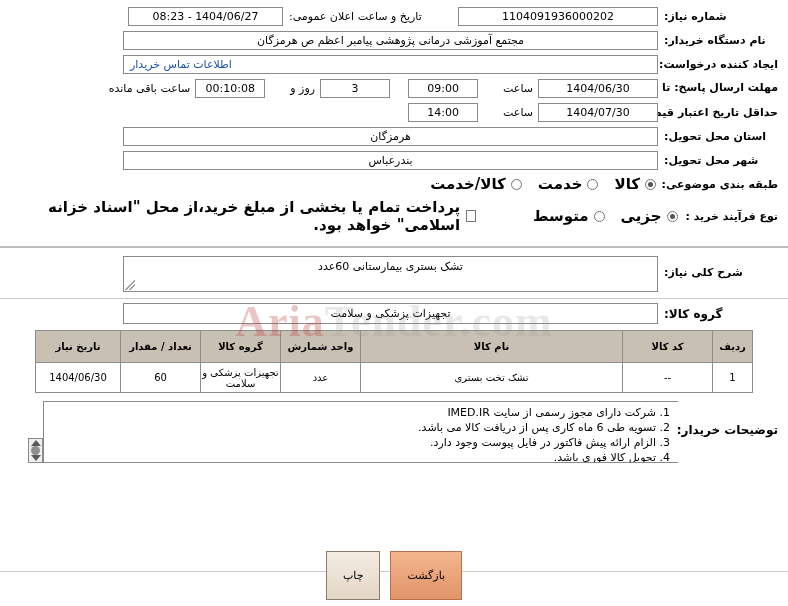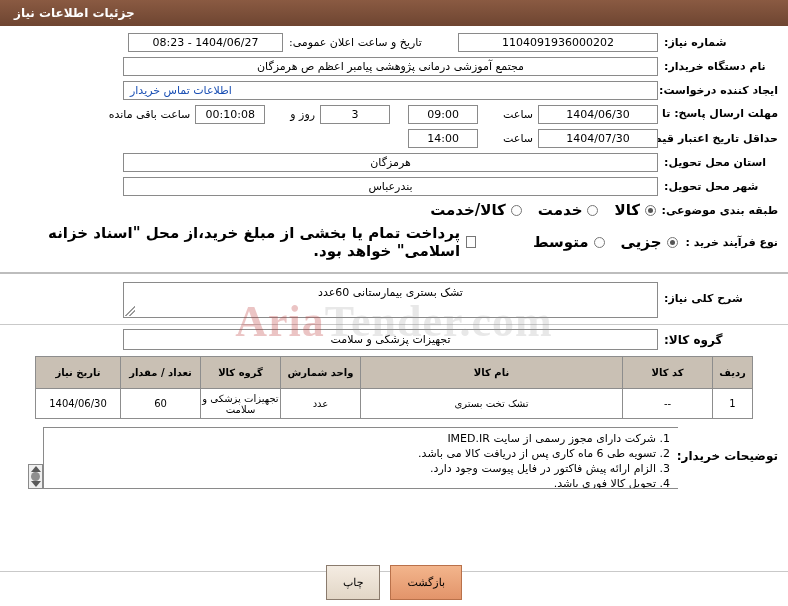--- a/index.html
+++ b/index.html
@@ -187,35 +187,32 @@
   .footer {
     position: absolute;
     bottom: 6px; left: 0; right: 0;
     display: flex;
     justify-content: center;
     gap: 10px;
   }
   .btn {
     border: 1px solid #8a7b6d;
     background: linear-gradient(#f4ece2, #e2d6c6);
-    padding: 10px 16px;
+    padding: 17px 16px;
     font-size: 11px;
     cursor: default;
   }
   .btn.accent { background: linear-gradient(#f3b58c, #e2946a); border-color: #b9714a; }
   .footer-sep { position:absolute; bottom: 34px; left: 0; right: 0; height:1px; background:#c9c9c9; }
 </style>
 </head>
 <body>
 
 <div class="page">
 
-  <div class="titlebar">
-    <span>جزئیات اطلاعات نیاز</span>
-  </div>
 
   <div class="watermark">
     <span class="red">Aria</span><span>Tender.com</span>
   </div>
 
   <div class="panel">
 
     <div class="row">
       <div class="lbl bold" style="width:120px;">شماره نیاز:</div>
       <div class="fld" style="width:200px;">1104091936000202</div>

